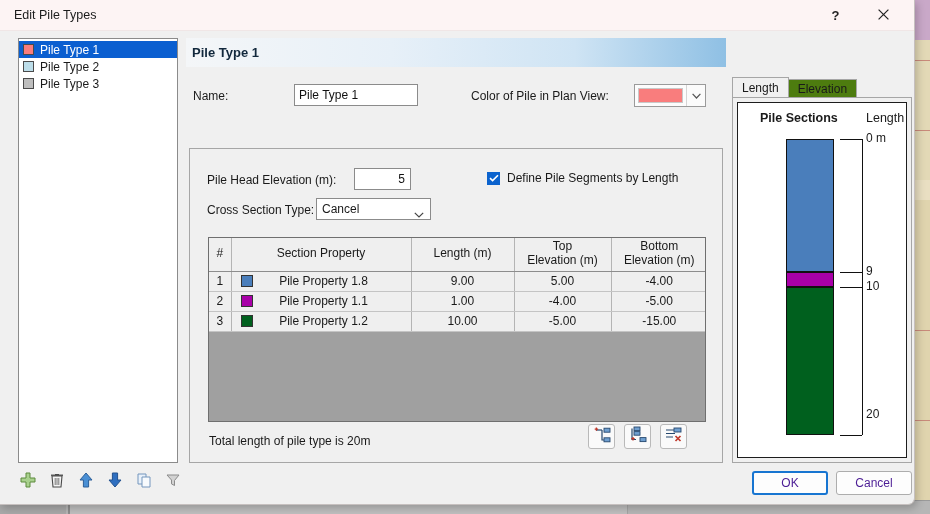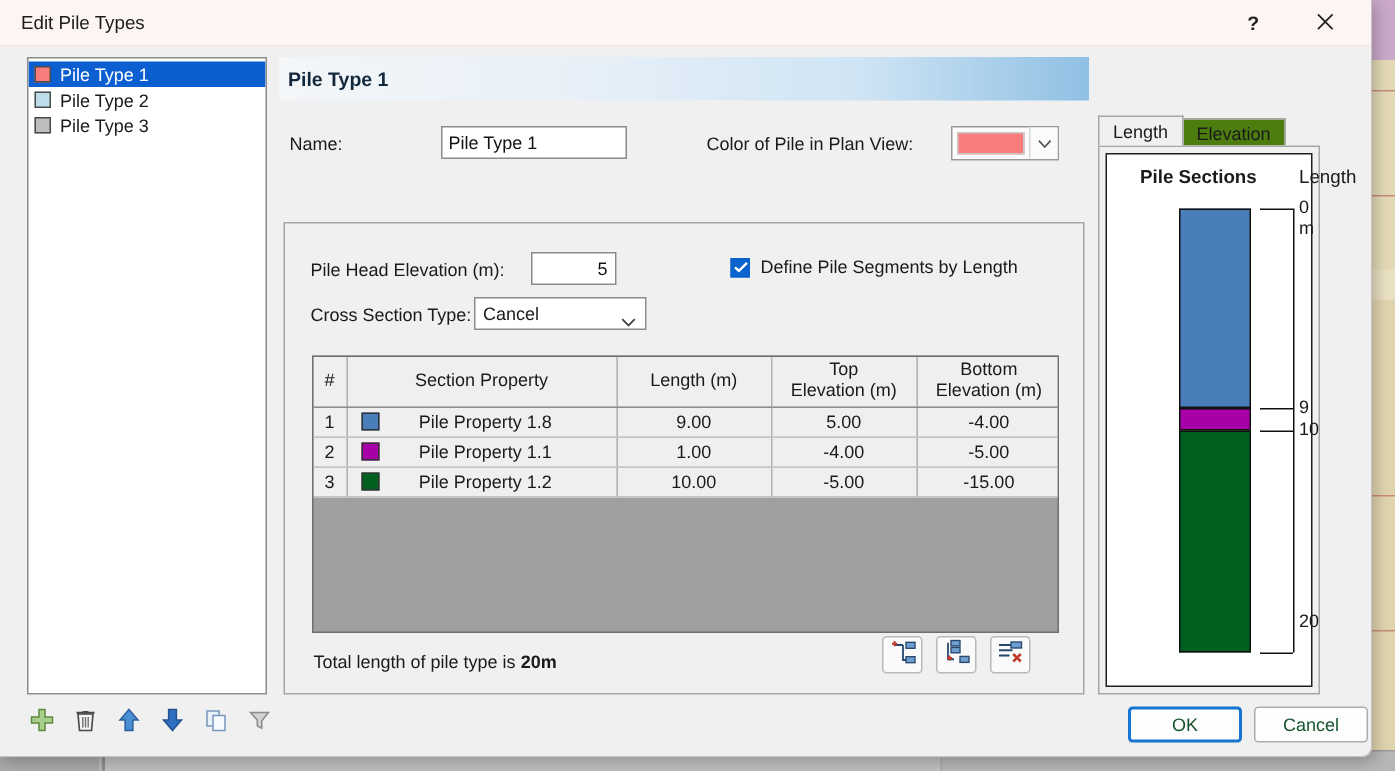--- a/index.html
+++ b/index.html
@@ -185,55 +185,55 @@
     font-size: 12px; height: 20px; padding: 0 4px; text-align: center; color: #1a1a1a;
   }
   table.gridtable th:last-child, table.gridtable td:last-child { border-right: none; }
   td.c-idx { width: 22px; text-align: center; }
   td.c-prop { text-align: left; padding: 0; }
   td.c-prop .inner { display: flex; align-items: center; height: 100%; }
   td.c-prop .sq { width: 12px; height: 12px; margin-left: 5px; border: 1px solid #333; flex: 0 0 12px; }
   td.c-prop .nm { flex: 1 1 auto; text-align: center; padding-right: 12px; }
 
   #totalText { position: absolute; left: 19px; top: 285px; font-size: 12px; }
-  #totalText b { font-weight: bold; }
+  #totalText b { font-weight: normal; }
 
   #gridbtns { position: absolute; left: 398px; top: 275px; display: flex; gap: 9px; }
   #gridbtns .gb {
     width: 27px; height: 25px; border: 1px solid #b9b9b9; border-radius: 3px;
     background: #fafafa; display: flex; align-items: center; justify-content: center; cursor: default;
   }
   #gridbtns .gb svg { width: 18px; height: 18px; }
 
   
   #preview { position: absolute; left: 732px; top: 78px; width: 180px; height: 385px; }
   #pvtabs { display: flex; align-items: flex-end; height: 19px; }
   #pvtabs .tab { height: 18px; line-height: 18px; font-size: 12px; background: #4d7c0f; }
   #pvtabs .tab.active { background: #f0f0f0; height: 20px; line-height: 20px; }
   #pvbody {
-    position: relative; width: 148px; height: 366px;
+    position: relative; width: 180px; height: 366px;
     border: 1px solid #a6a6a6; background: #f0f0f0; padding: 4px;
   }
   #pvcanvas {
     position: relative; width: 100%; height: 100%;
     background: #fff; border: 1px solid #1d1d1d;
   }
   #pvcanvas .title { position: absolute; left: 22px; top: 8px; font-size: 12.5px; font-weight: bold; }
   #pvcanvas .axistitle { position: absolute; left: 128px; top: 8px; font-size: 12.5px; }
   .pvseg { position: absolute; left: 48px; width: 48px; border: 1px solid #111; }
   .pvtick { position: absolute; left: 102px; width: 22px; height: 1px; background: #111; }
   .pvaxis { position: absolute; left: 124px; width: 1px; background: #111; }
   .pvlabel { position: absolute; left: 128px; font-size: 12px; transform: translateY(-8px); }
 
   
   #footer { position: absolute; left: 0; bottom: 0; width: 915px; height: 40px; }
   .dlgbtn {
     position: absolute; top: 7px; width: 76px; height: 24px;
     border: 1px solid #adadad; border-radius: 3px; background: #fdfdfd;
-    font-family: "Liberation Sans", sans-serif; font-size: 12px; color: #14532d;
+    font-family: "Liberation Sans", sans-serif; font-size: 12px; color: #4c1d95;
     cursor: default;
   }
   #okBtn { left: 752px; border-color: #1775d1; border-width: 2px; }
   #cancelBtn { left: 836px; }
 </style>
 </head>
 <body>
 
 <div id="bg">
   <div class="map">

